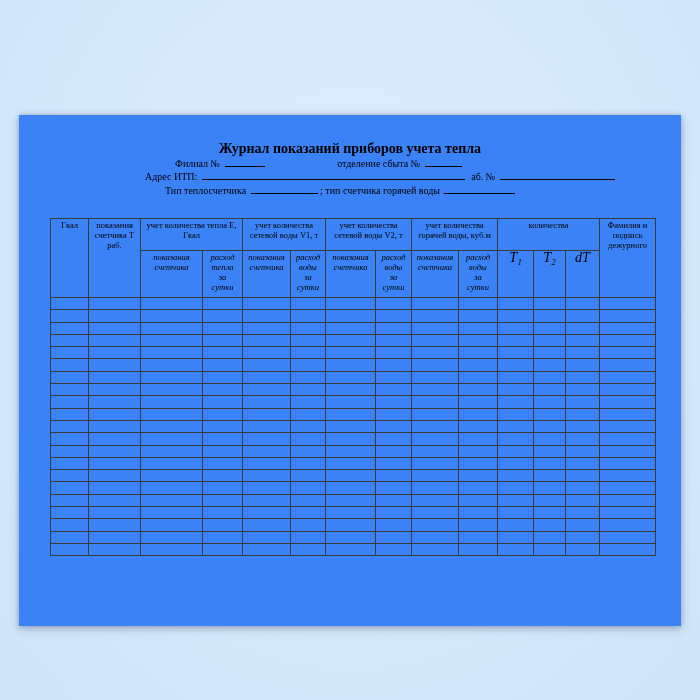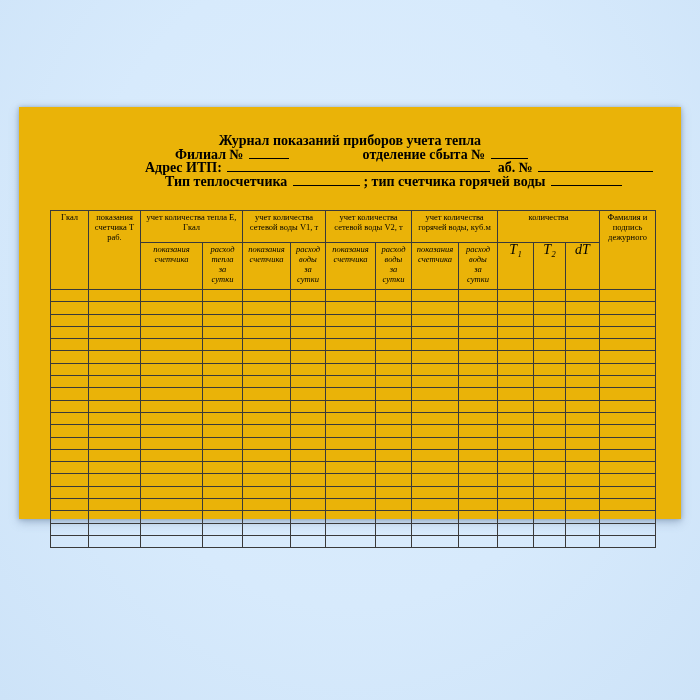--- a/index.html
+++ b/index.html
@@ -4,31 +4,31 @@
 <style>
   html,body{margin:0;padding:0;}
   body{
     width:700px;height:700px;overflow:hidden;
     background:radial-gradient(ellipse at 50% 40%, #dcedfd 0%, #d7eafc 55%, #cde3f8 100%);
     font-family:"Liberation Serif","DejaVu Serif",serif;
     color:#000;
     position:relative;
   }
   .sheet{
-    position:absolute;left:19px;top:107px;width:662px;height:412px;
-    background:#eab308;
+    position:absolute;left:19px;top:115px;width:662px;height:511px;
+    background:#3b82f6;
     box-shadow:0 0 4px rgba(96,120,150,.45), 0 3px 9px rgba(96,120,150,.45);
   }
   .doc-title{
     position:absolute;top:26px;left:0;width:100%;
     text-align:center;font-weight:bold;font-size:14px;line-height:15px;
     white-space:nowrap;
   }
   .form-line{
-    position:absolute;height:14px;font-weight:bold;font-size:14px;line-height:13px;
+    position:absolute;height:14px;font-weight:normal;font-size:10px;line-height:13px;
     white-space:nowrap;
   }
   .line1{top:41px;left:156px;}
   .line2{top:54px;left:126px;}
   .line3{top:68px;left:146px;}
   .line4{top:82px;left:211px;}
   .blank{
     display:inline-block;height:10px;border-bottom:1px solid #000;
     vertical-align:baseline;
   }

